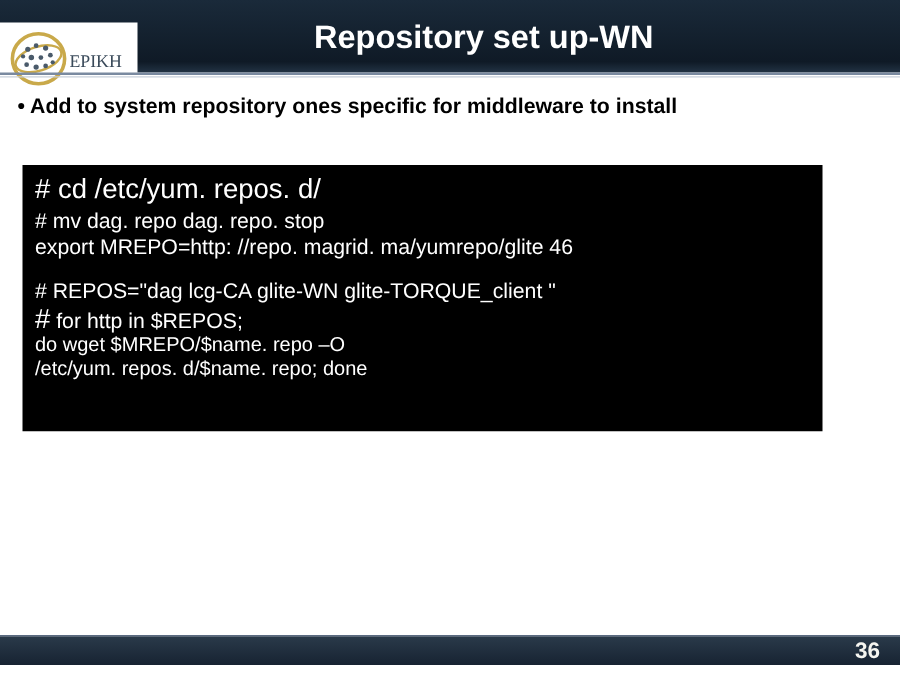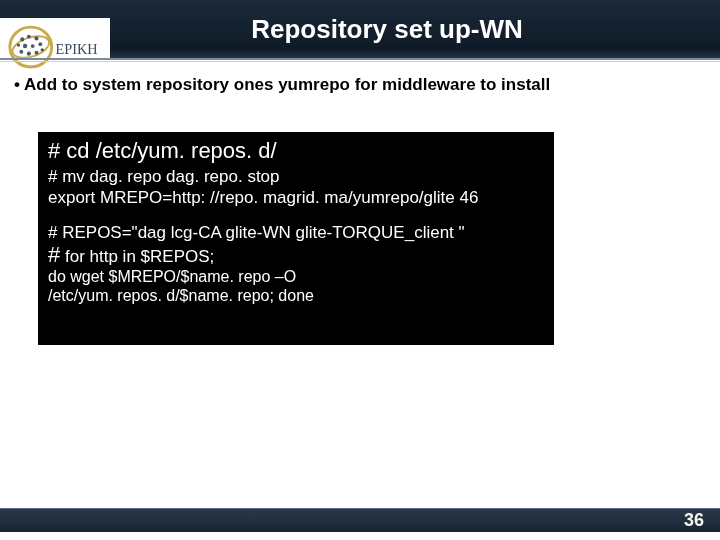--- a/index.html
+++ b/index.html
@@ -66,22 +66,22 @@
     font-weight: bold;
     color: #000;
     margin-top: 4px;
     margin-bottom: 36px;
     line-height: 1.3;
   }
 
   .code-box {
     background: #000;
     color: #fff;
-    width: 516px;
-    margin-left: 24px;
+    width: 640px;
+    margin-left: 4px;
     padding: 6px 14px 40px 10px;
     font-family: Arial, Helvetica, sans-serif;
   }
   .code-l1 { font-size: 22px; margin-bottom: 2px; }
   .code-l2 { font-size: 17px; line-height: 1.25; }
   .gap { height: 14px; }
   .code-l3 { font-size: 17px; }
   .code-mix { line-height: 1.1; }
   .code-mix .big { font-size: 22px; }
   .code-mix .sm { font-size: 17px; }
@@ -129,21 +129,21 @@
         </g>
         <text x="50" y="30" font-family="Georgia, 'Times New Roman', serif" font-size="15" fill="#3a4a5a">EPIKH</text>
       </svg>
     </div>
     <div class="title">Repository set up-WN</div>
   </div>
   <div class="thin-line"></div>
   <div class="thin-line2"></div>
 
   <div class="body">
-    <div class="bullet">• Add to system repository ones yumrepo for middleware to install</div>
+    <div class="bullet">• Add to system repository ones specific for middleware to install</div>
 
     <div class="code-box">
       <div class="code-l1"># cd /etc/yum. repos. d/</div>
       <div class="code-l2"># mv dag. repo dag. repo. stop</div>
       <div class="code-l2">export  MREPO=http: //repo. magrid. ma/yumrepo/glite 46</div>
       <div class="gap"></div>
       <div class="code-l3"># REPOS="dag lcg-CA glite-WN glite-TORQUE_client "</div>
       <div class="code-mix">
         <span class="big">#</span><span class="sm"> for http in $REPOS;</span>
       </div>

